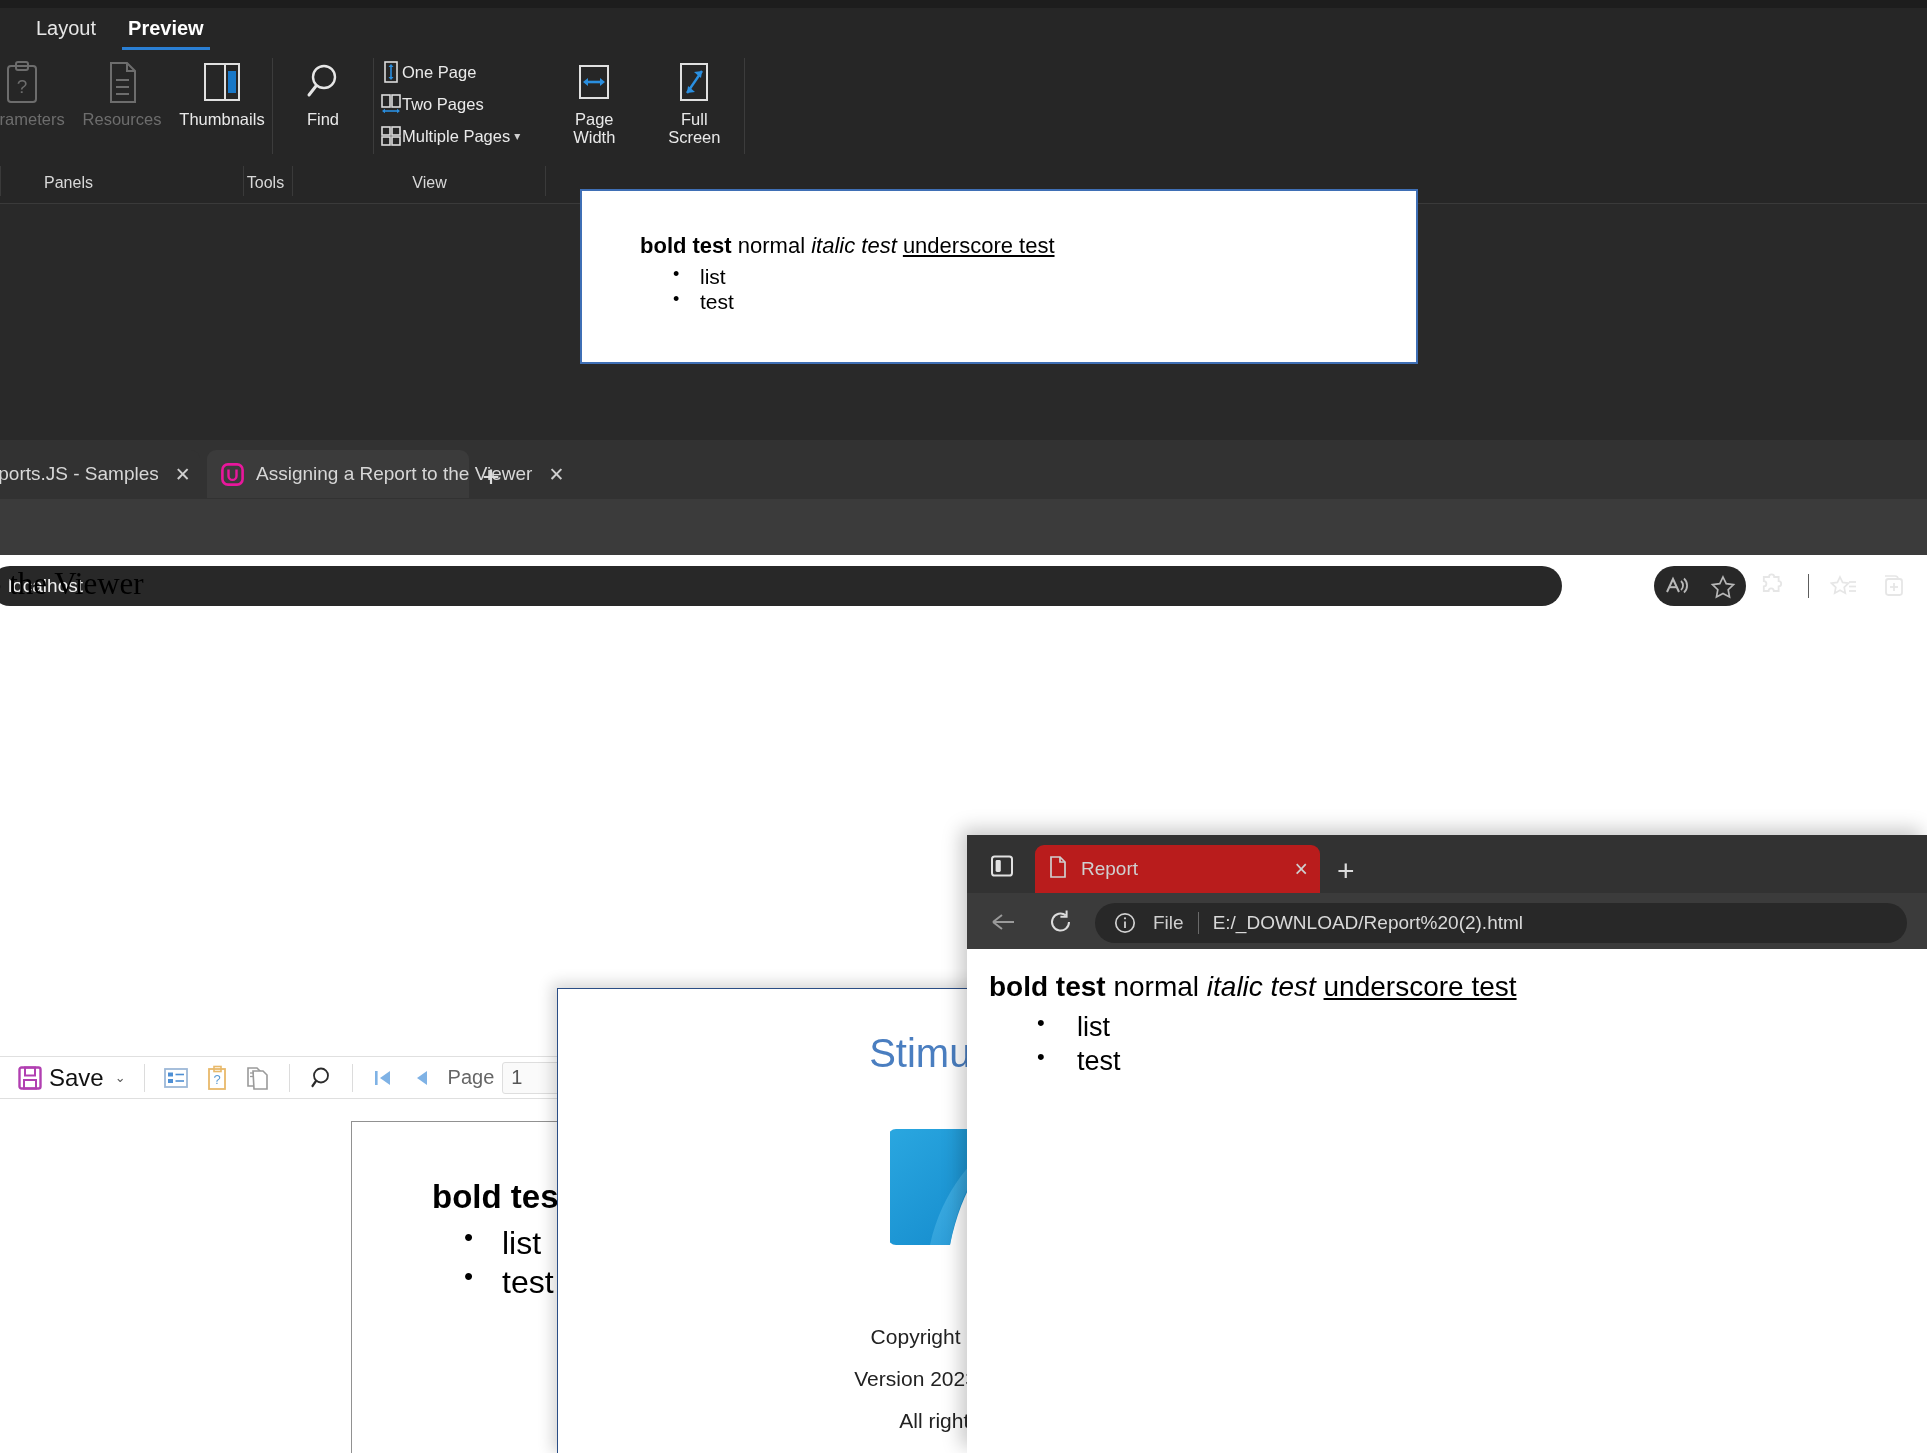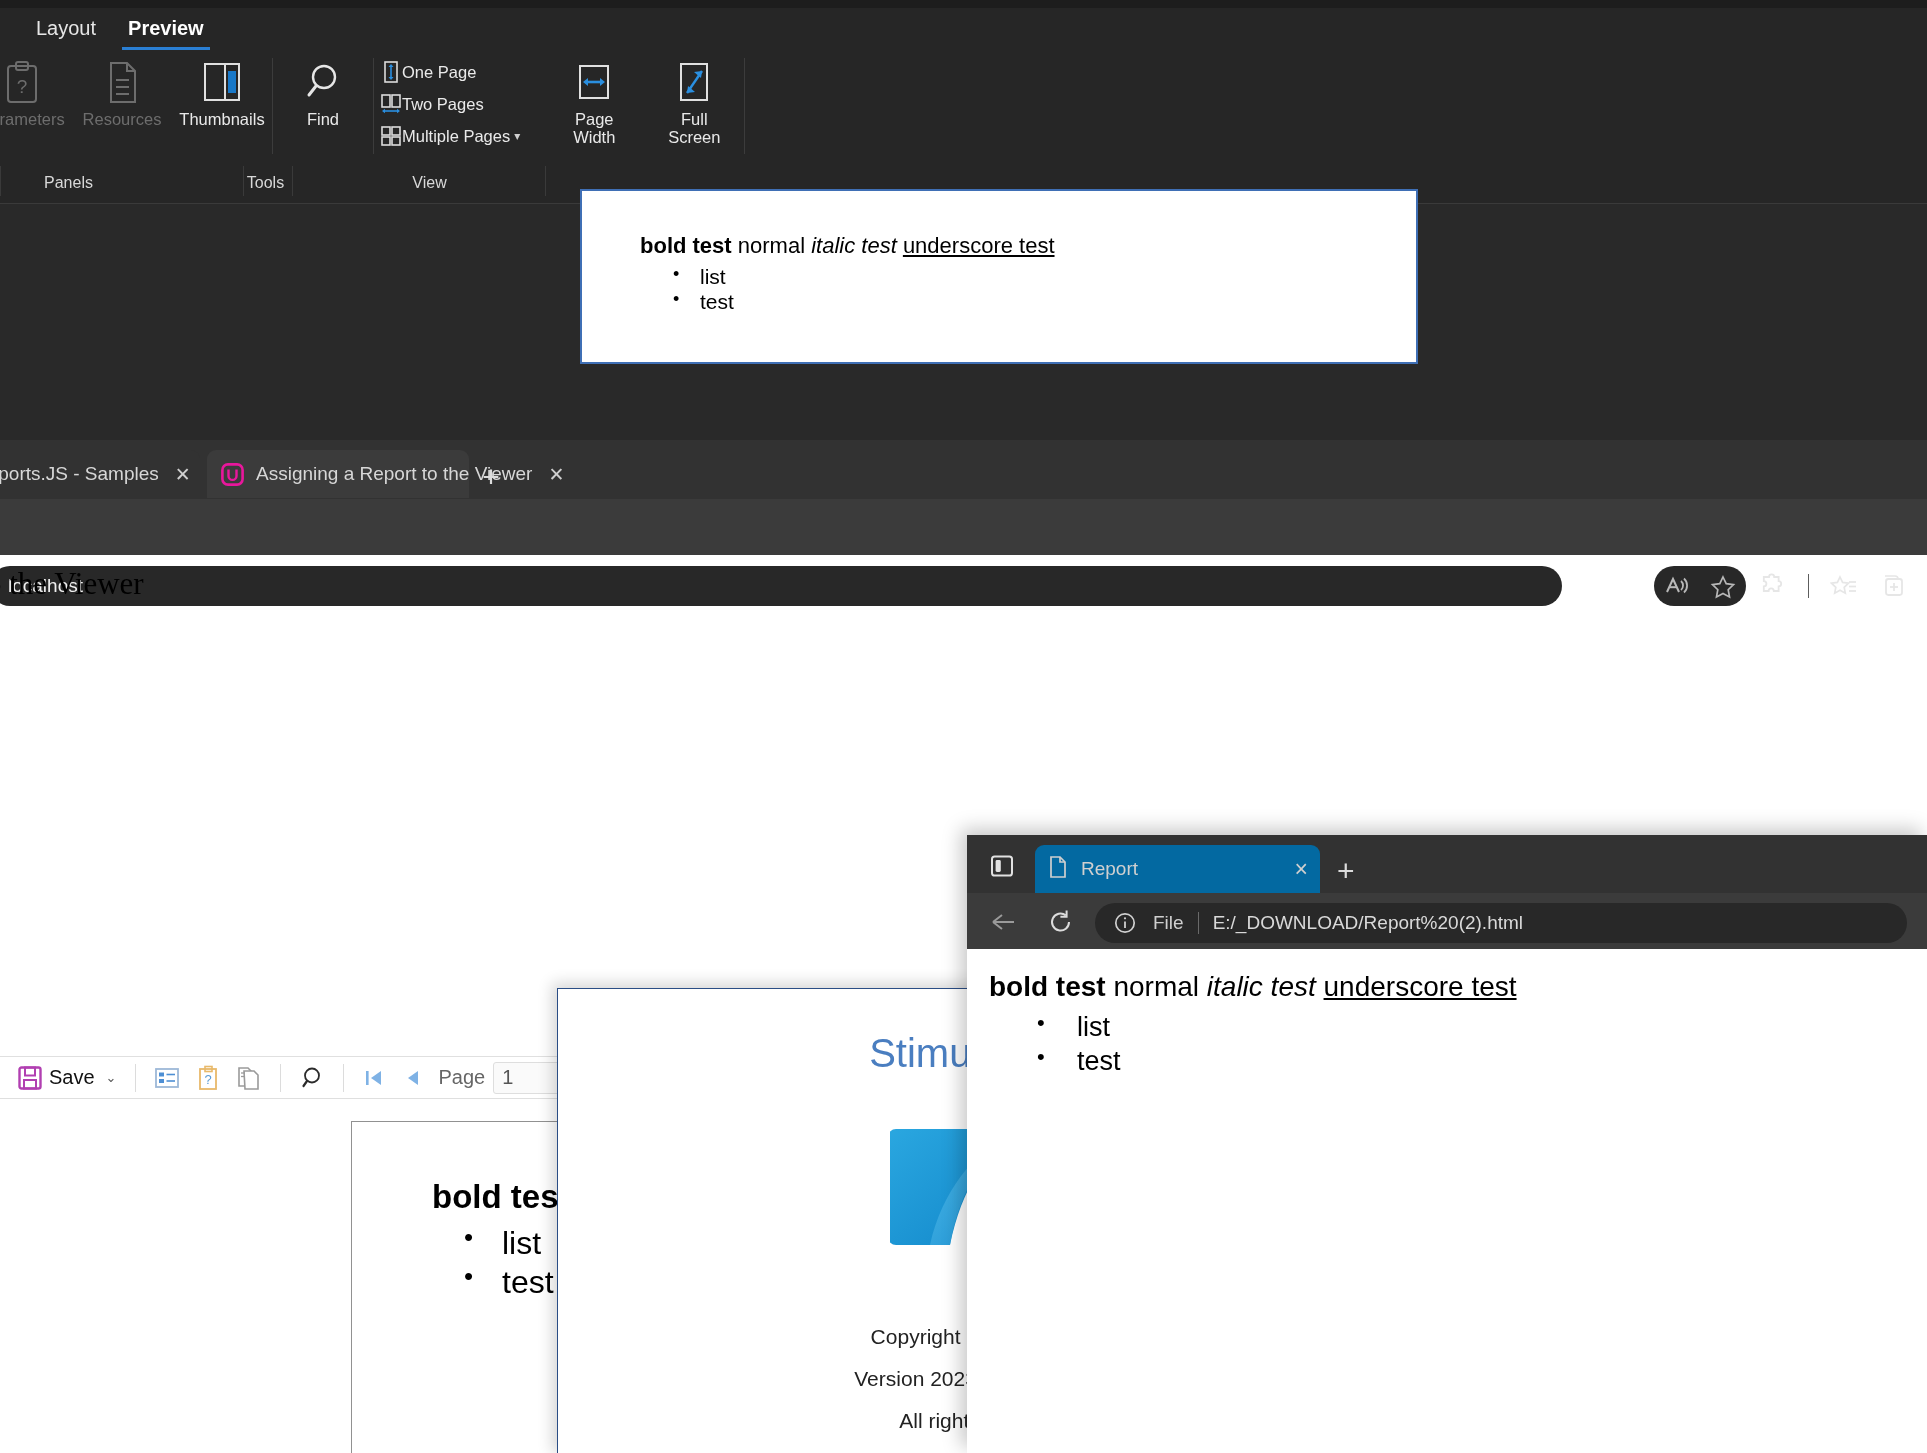--- a/index.html
+++ b/index.html
@@ -132,21 +132,21 @@
   }
   #page-heading span { margin-left: -14px; }
 
   
   #viewer-toolbar {
     position: absolute; left: 0; top: 616px; width: 1927px; height: 43px;
     background: #fff; border-top: 1px solid #e0e0e0; border-bottom: 1px solid #dfdfdf;
     display: flex; align-items: center; padding-left: 10px; gap: 2px;
   }
   .tb-btn { height: 38px; display: flex; align-items: center; padding: 0 7px; gap: 6px; cursor: default; }
-  .tb-label { font-size: 20px; color: #111; }
+  .tb-label { font-size: 24px; color: #111; }
   .tb-sep { width: 1px; height: 28px; background: #dcdcdc; margin: 0 9px; }
   .tb-text { font-size: 20px; color: #666; margin: 0 6px; }
   #page-input {
     width: 78px; height: 32px; border: 1px solid #dedede; border-radius: 3px;
     background: #fafafa; font-size: 20px; color: #555; padding-left: 8px; outline: none;
     font-family: "Liberation Sans", sans-serif;
   }
   .tb-zoom { font-size: 20px; color: #c2570b; }
   .tb-caret { color: #555; font-size: 13px; margin-left: 5px; }
 
@@ -185,21 +185,21 @@
     background: #ffffff; box-shadow: -6px -6px 18px rgba(0,0,0,.22);
     overflow: hidden;
   }
   #mini-tabstrip { position: absolute; left: 0; top: 0; width: 100%; height: 58px; background: #323232; }
   #mini-sidebar-btn {
     position: absolute; left: 14px; top: 14px; width: 42px; height: 34px;
     display: flex; align-items: center; justify-content: center;
   }
   #mini-tab {
     position: absolute; left: 68px; top: 10px; height: 48px; width: 285px;
-    background: #0369a1; border-radius: 9px 9px 0 0; display: flex; align-items: center;
+    background: #b91c1c; border-radius: 9px 9px 0 0; display: flex; align-items: center;
     padding: 0 12px; color: #d0d0d0; font-size: 19px;
   }
   #mini-tab .ttl { margin-left: 12px; flex: 1; }
   #mini-newtab { position: absolute; left: 370px; top: 22px; color: #dcdcdc; font-size: 30px; line-height: 28px; font-weight: 300; }
   #mini-navbar { position: absolute; left: 0; top: 58px; width: 100%; height: 56px; background: #3b3b3b; }
   #mini-back { position: absolute; left: 18px; top: 72px; width: 38px; height: 30px; display:flex; align-items:center; justify-content:center;}
   #mini-reload { position: absolute; left: 75px; top: 70px; width: 38px; height: 34px; display:flex; align-items:center; justify-content:center;}
   #mini-omnibox {
     position: absolute; left: 128px; top: 68px; right: 20px; height: 40px;
     background: #282828; border-radius: 20px; display: flex; align-items: center;

